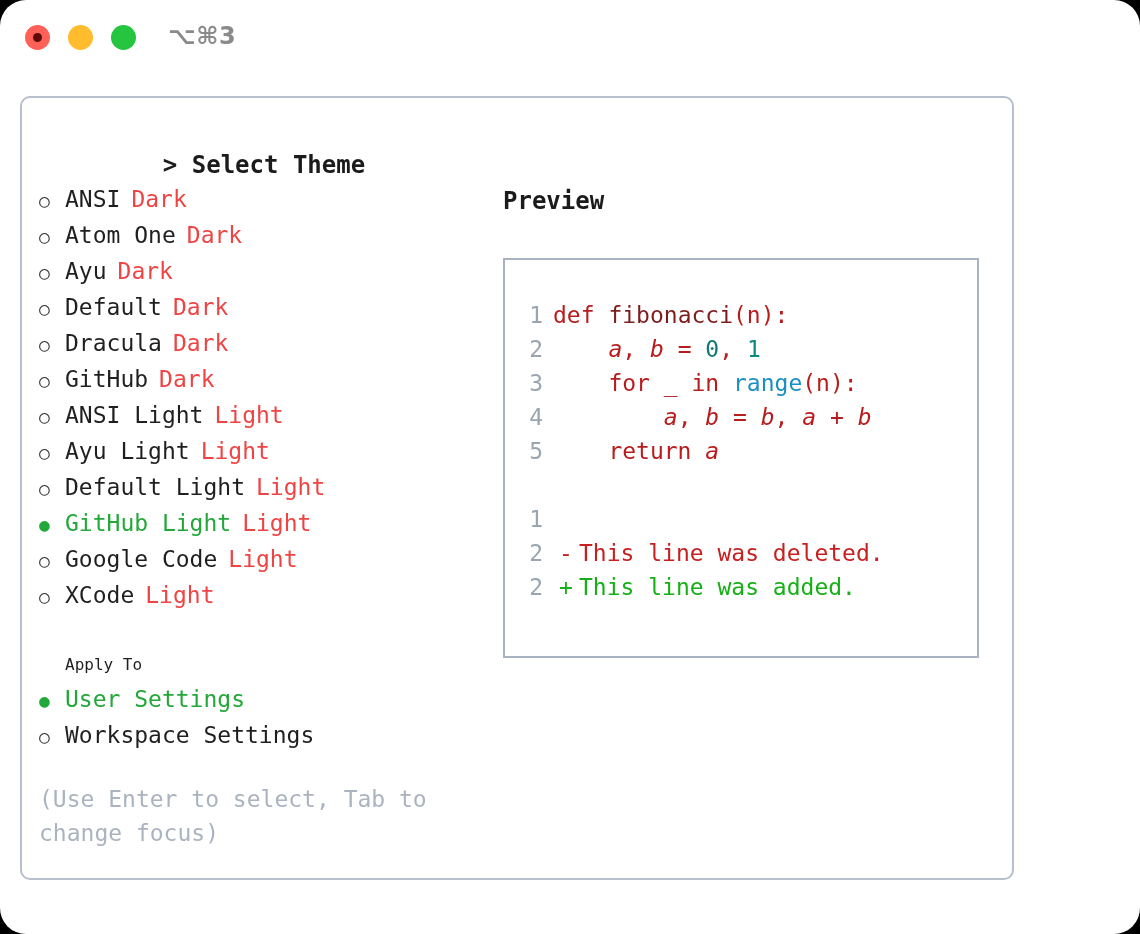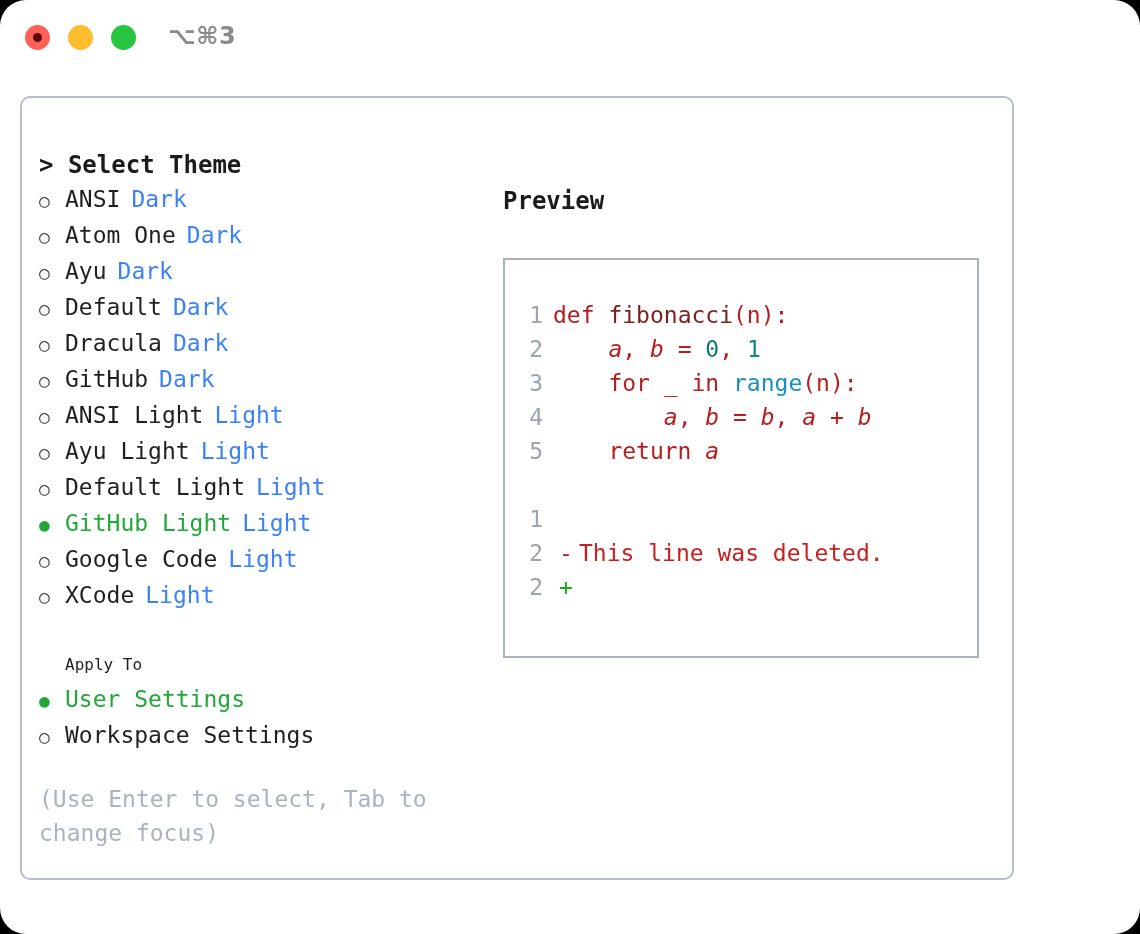--- a/index.html
+++ b/index.html
@@ -87,20 +87,21 @@
     top: 50px;
     width: 450px;
   }
 
   .section-head {
     font-size: 24px;
     font-weight: bold;
     color: #1b1b1b;
     line-height: 34px;
     white-space: pre;
+    text-align: center;
   }
 
   .opt-list { margin-top: 0; }
 
   .opt-row {
     display: flex;
     align-items: baseline;
     line-height: 34px;
     font-size: 23px;
     white-space: pre;
@@ -108,21 +109,21 @@
   .bullet {
     width: 26px;
     flex: none;
     color: #2b2b2b;
     font-size: 18px;
     line-height: 34px;
   }
   .bullet.filled { color: #22a838; }
   .opt-label { color: #1f1f1f; }
   .opt-row.selected .opt-label { color: #22a838; }
-  .opt-badge { color: #3b82f6; margin-left: 11px; }
+  .opt-badge { color: #ef4444; margin-left: 11px; }
 
   .applyto-head {
     font-size: 16px;
     color: #1f1f1f;
     line-height: 34px;
     padding-left: 26px;
     white-space: pre;
   }
   .spacer-row { height: 34px; }
 
@@ -243,19 +244,19 @@
             <div class="code-line"><span class="lnum">1</span><span><span class="ctext">def </span><span class="tok-fn">fibonacci</span><span class="ctext">(n):</span></span></div>
             <div class="code-line"><span class="lnum">2</span><span><span class="ctext">    </span><span class="tok-var ctext">a</span><span class="ctext">, </span><span class="tok-var ctext">b</span><span class="ctext"> = </span><span class="tok-num">0</span><span class="ctext">, </span><span class="tok-num2">1</span></span></div>
             <div class="code-line"><span class="lnum">3</span><span><span class="ctext">    for _ in </span><span class="tok-call">range</span><span class="ctext">(n):</span></span></div>
             <div class="code-line"><span class="lnum">4</span><span><span class="ctext">        </span><span class="tok-var ctext">a</span><span class="ctext">, </span><span class="tok-var ctext">b</span><span class="ctext"> = </span><span class="tok-var ctext">b</span><span class="ctext">, </span><span class="tok-var ctext">a</span><span class="ctext"> + </span><span class="tok-var ctext">b</span></span></div>
             <div class="code-line"><span class="lnum">5</span><span><span class="ctext">    return </span><span class="tok-var ctext">a</span></span></div>
           </div>
         <div class="gap-block"></div>
         <div id="diff-block">
             <div class="code-line diff-context"><span class="lnum">1</span><span class="marker"> </span></div>
             <div class="code-line diff-del"><span class="lnum">2</span><span class="marker">-</span><span class="dtext">This line was deleted.</span></div>
-            <div class="code-line diff-add"><span class="lnum">2</span><span class="marker">+</span></div>
+            <div class="code-line diff-add"><span class="lnum">2</span><span class="marker">+</span><span class="dtext">This line was added.</span></div>
           </div>
       </div>
     </div>
 
   </div>
 </div>
 
 </body></html>

